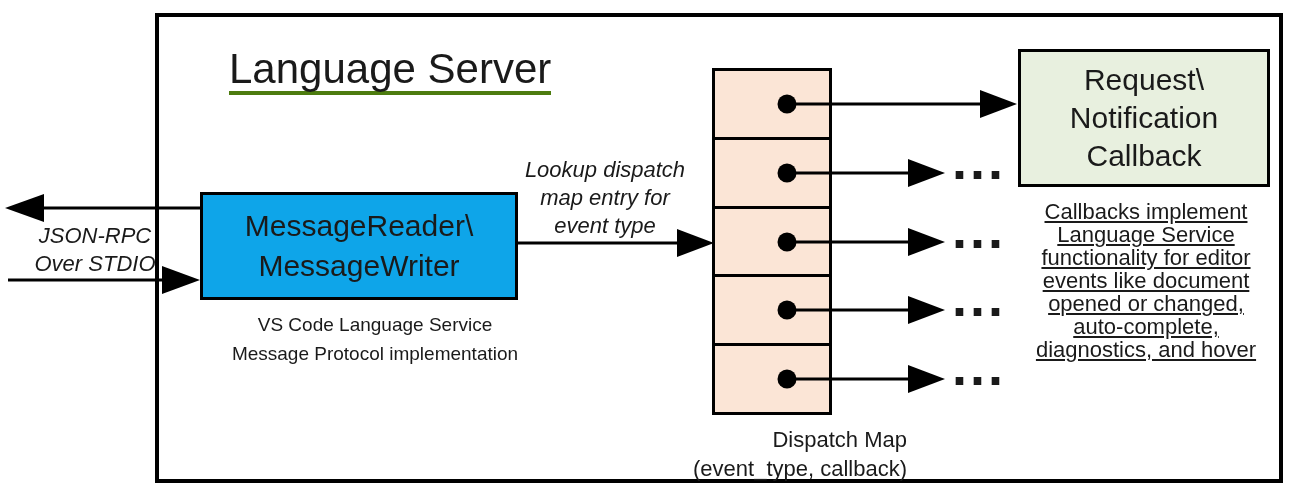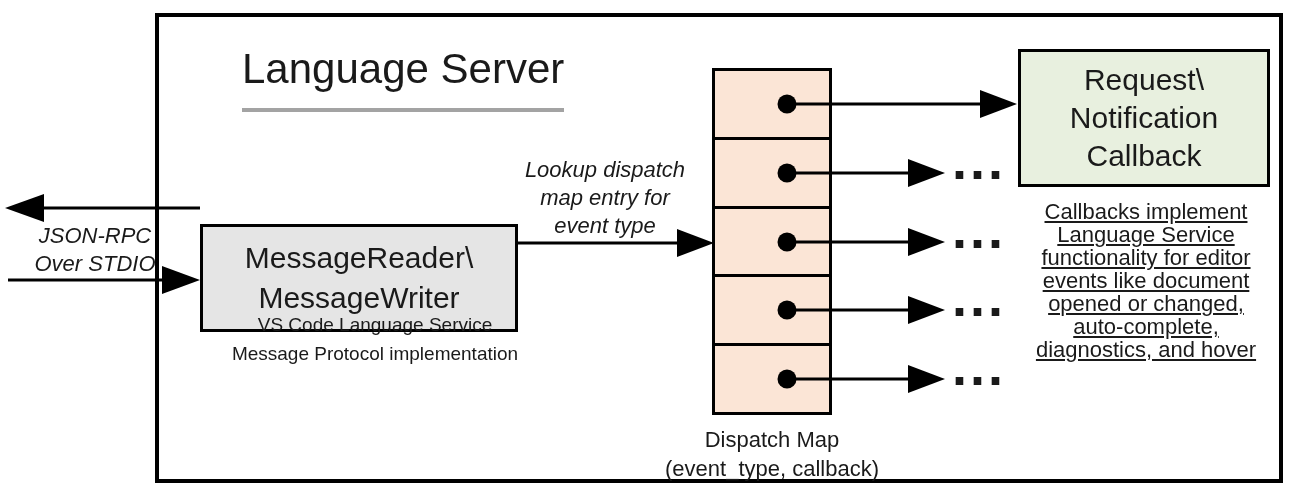--- a/index.html
+++ b/index.html
@@ -23,25 +23,25 @@
 
   #outer-box {
     left: 155px; top: 13px;
     width: 1128px; height: 470px;
     border: 4px solid #000;
     box-sizing: border-box;
     background: #ffffff;
     z-index: 0;
   }
   #diagram-title {
-    left: 242px; top: 48px;
+    left: 229px; top: 48px;
     font-size: 42px;
     line-height: 1.0;
-    border-bottom: 4px solid #a3a3a3;
-    padding-bottom: 18px;
+    border-bottom: 4px solid #4d7c0f;
+    padding-bottom: 1px;
     z-index: 2;
   }
   #message-box {
     left: 200px; top: 192px;
     width: 318px; height: 108px;
     border: 3px solid #000;
     box-sizing: border-box;
     display: flex; align-items: center; justify-content: center;
     font-size: 30px; line-height: 40px;
     text-align: center;
@@ -69,20 +69,21 @@
     box-sizing: border-box;
     display: flex; flex-direction: column;
     z-index: 1;
   }
   .dispatch-cell { flex: 1; }
   .dispatch-cell:not(:last-child) { border-bottom: 3px solid #000; }
   #dispatch-caption {
     left: 637px; top: 425px; width: 270px;
     font-size: 22px; line-height: 29px;
     z-index: 2;
+    text-align: right;
   }
   #dispatches-label {
     left: 838px; top: 44px; width: 112px;
     font-size: 22px; line-height: 28px;
     z-index: 2;
   }
   #callback-box {
     left: 1018px; top: 30px;
     width: 252px; height: 138px;
     border: 3px solid #000;
@@ -116,21 +117,21 @@
 </style>
 </head>
 <body>
 
 <div id="stage">
 
   <div id="outer-box" class="abs"></div>
 
   <div id="diagram-title" class="abs">Language Server</div>
 
-  <div id="message-box" class="abs" style="background-color: #e5e5e5; margin-top: 32px;">
+  <div id="message-box" class="abs" style="background-color: #0ea5e9;">
     <div class="multiline">MessageReader\
 MessageWriter</div>
   </div>
 
   <div id="message-caption" class="abs center-text multiline">VS Code Language Service
 Message Protocol implementation</div>
 
   <div id="io-label" class="abs center-text italic multiline">JSON-RPC
 Over STDIO</div>
 

